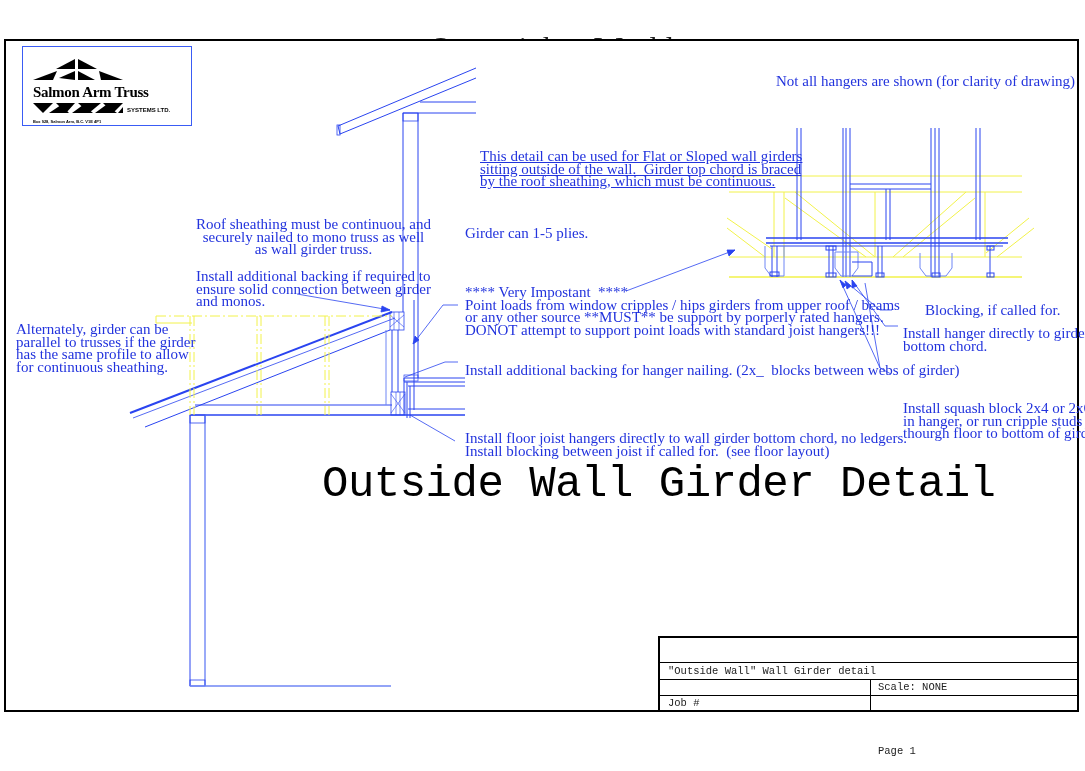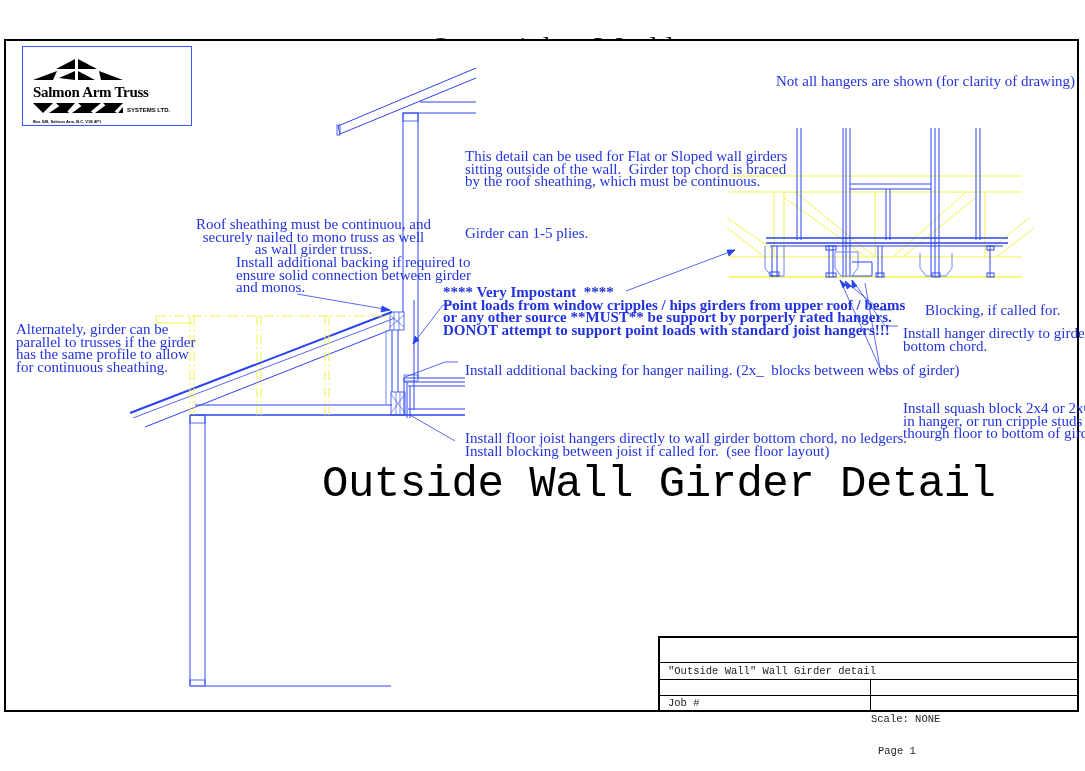--- a/index.html
+++ b/index.html
@@ -197,35 +197,35 @@
     <polygon points="80,56 100,56 90,66" fill="#000"></polygon>
     <polygon points="72,66 83,58 94,66" fill="#000"></polygon>
     <polygon points="95,66 100,60 100,66" fill="#000"></polygon>
   </svg>
   <div class="name">Salmon Arm Truss</div>
   <div class="ltd">SYSTEMS LTD.</div>
   <div class="addr">Box 928,  Salmon Arm,  B.C.  V1E 4P1</div>
 </div>
 
 <div class="note" style="left:776px;top:75px;">Not all hangers are shown (for clarity of drawing)</div>
-<div class="note" style="left:465px;top:150px;">This detail can be used for Flat or Sloped wall girders
+<div class="note" style="left:480px;top:150px;text-decoration:underline;">This detail can be used for Flat or Sloped wall girders
 sitting outside of the wall.  Girder top chord is braced
 by the roof sheathing, which must be continuous.</div>
 <div class="note" style="left:465px;top:227px;">Girder can 1-5 plies.</div>
 <div class="note" style="left:196px;top:218px;text-align:center;">Roof sheathing must be continuou, and
 securely nailed to mono truss as well
 as wall girder truss.</div>
-<div class="note" style="left:196px;top:256px;margin-left:40px;">Install additional backing if required to
+<div class="note" style="left:196px;top:270px;">Install additional backing if required to
 ensure solid connection between girder
 and monos.</div>
 <div class="note" style="left:16px;top:323px;">Alternately, girder can be
 parallel to trusses if the girder
 has the same profile to allow
 for continuous sheathing.</div>
-<div class="note" style="left:443px;top:286px;font-weight:bold;">**** Very Impostant  ****
+<div class="note" style="left:465px;top:286px;">**** Very Impostant  ****
 Point loads from window cripples / hips girders from upper roof / beams
 or any other source **MUST** be support by porperly rated hangers.
 DONOT attempt to support point loads with standard joist hangers!!!</div>
 <div class="note" style="left:465px;top:364px;">Install additional backing for hanger nailing. (2x_  blocks between webs of girder)</div>
 <div class="note" style="left:465px;top:432px;">Install floor joist hangers directly to wall girder bottom chord, no ledgers.
 Install blocking between joist if called for.  (see floor layout)</div>
 <div class="note" style="left:925px;top:304px;">Blocking, if called for.</div>
 <div class="note" style="left:903px;top:327px;">Install hanger directly to girder
 bottom chord.</div>
 <div class="note" style="left:903px;top:370px;margin-top:32px;">Install squash block 2x4 or 2x6
@@ -233,20 +233,20 @@
 thourgh floor to bottom of girder.</div>
 
 <div class="big-title">Outside Wall Girder Detail</div>
 
 <div class="tb">
   <div class="row" style="top:24px;height:17px;">
     <div class="cell" style="left:0;top:2px;">"Outside Wall" Wall Girder detail</div>
   </div>
   <div class="row" style="top:41px;height:16px;">
     <div class="divider" style="left:210px;"></div>
-    <div class="cell" style="left:203px;top:1px;margin-top:32px;">Scale: NONE</div>
+    <div class="cell" style="left:210px;top:1px;">Scale: NONE</div>
   </div>
   <div class="row" style="top:57px;height:16px;">
     <div class="divider" style="left:210px;"></div>
     <div class="cell" style="left:0;top:1px;text-align:right;">Job #</div>
     <div class="cell" style="left:210px;top:1px;margin-top:48px;">Page 1</div>
   </div>
 </div>
 
 </body></html>

